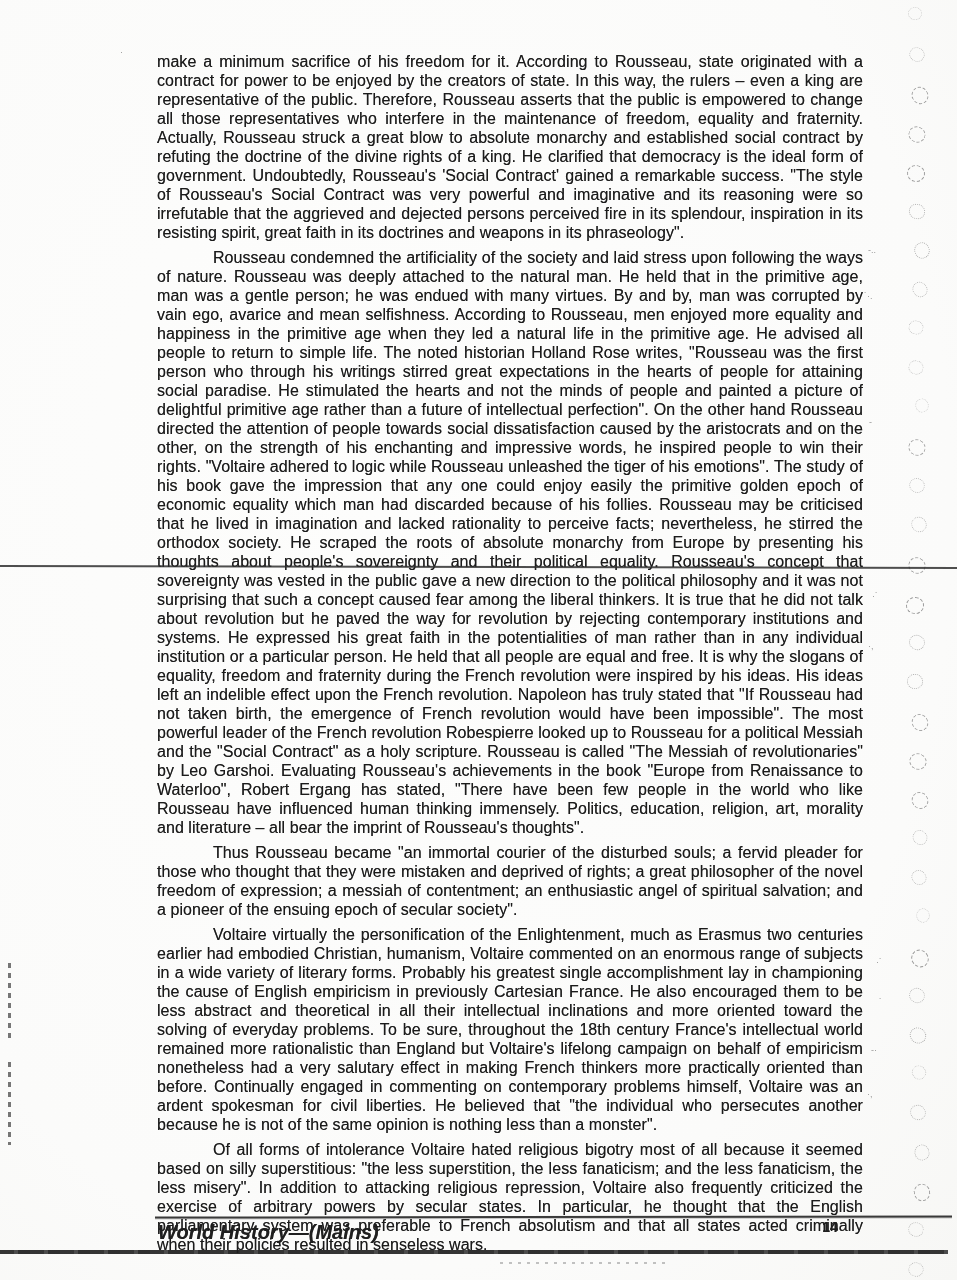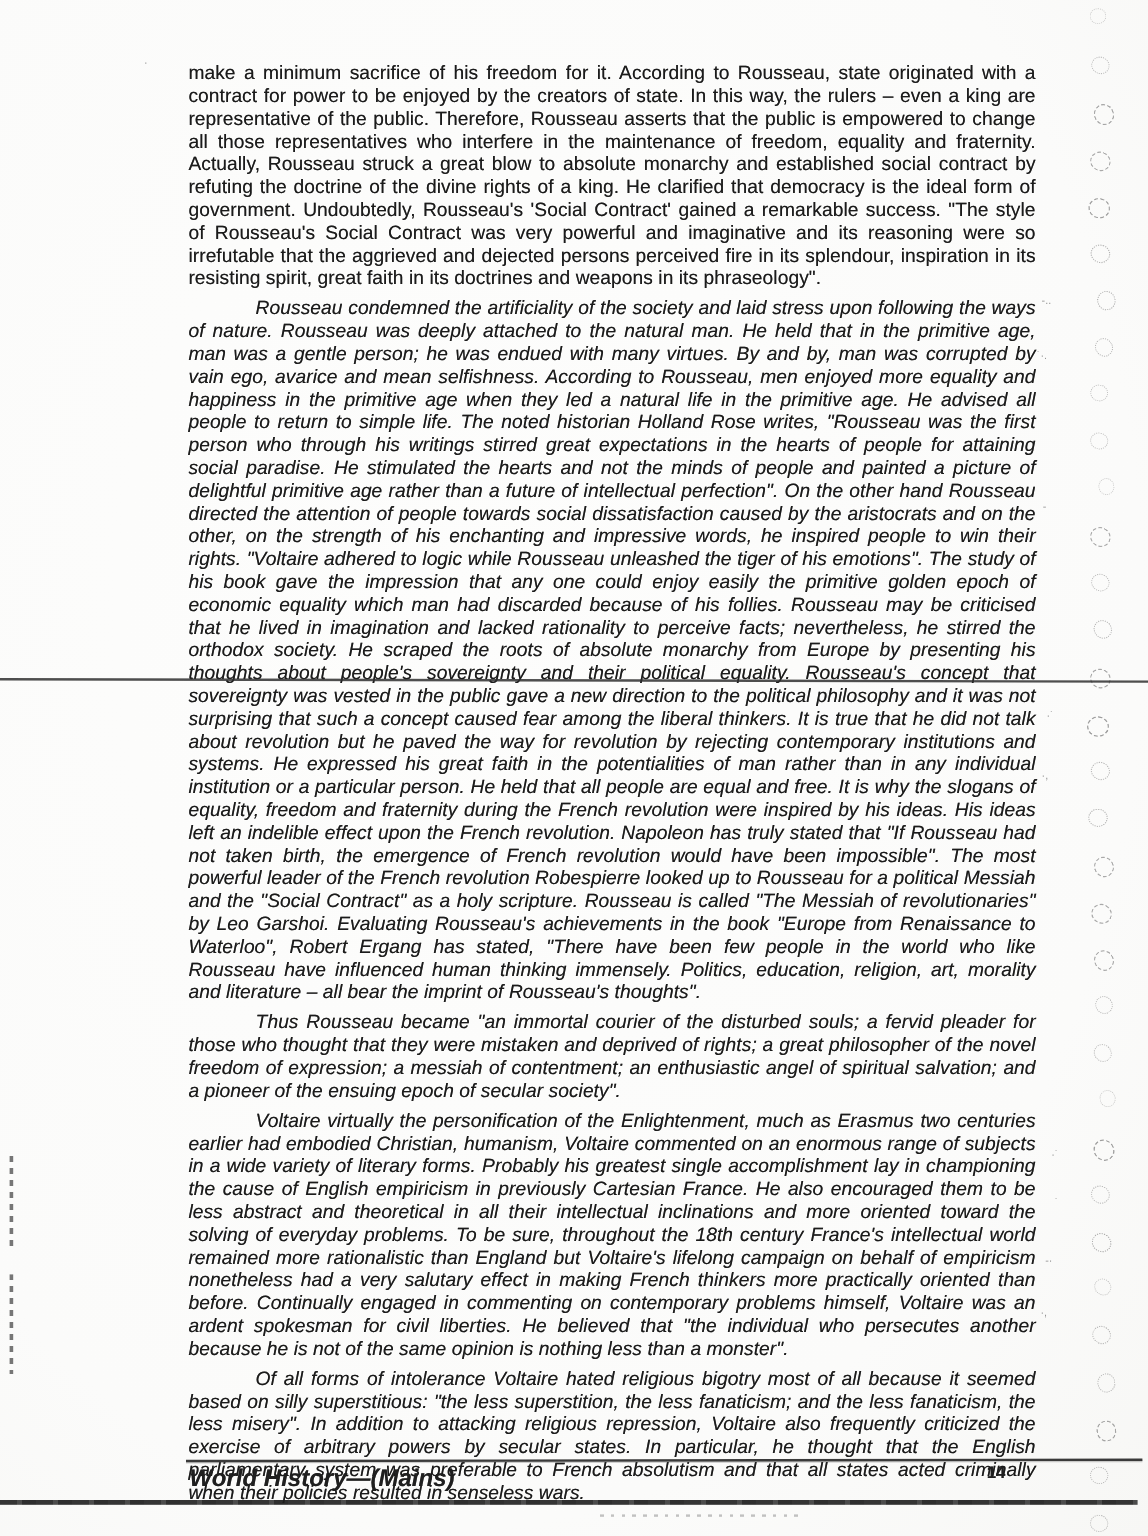--- a/index.html
+++ b/index.html
@@ -16,21 +16,21 @@
   .content{
     position:absolute;left:157px;top:34px;width:706px;
     color:#1b1b1b;
     font-size:16px;line-height:19px;
     text-align:justify;
     text-shadow:0 0 0.5px rgba(10,10,10,0.6);
     letter-spacing:0.05px;
     margin-top:18px;
   }
   .content p{margin:0 0 6px 0;}
-  .content p.indent{text-indent:56px;font-style:italic;}
+  .content p.indent{text-indent:56px;}
   
   .ring{
     position:absolute;width:16px;height:15px;
     border:1.6px dotted #8e8e8e;border-radius:50%;
     box-sizing:border-box;
   }
   .ring.dense{border-style:dashed;border-color:#6f6f6f;}
   
   .crease-line{
     position:absolute;left:0;top:566px;width:957px;height:1.7px;

